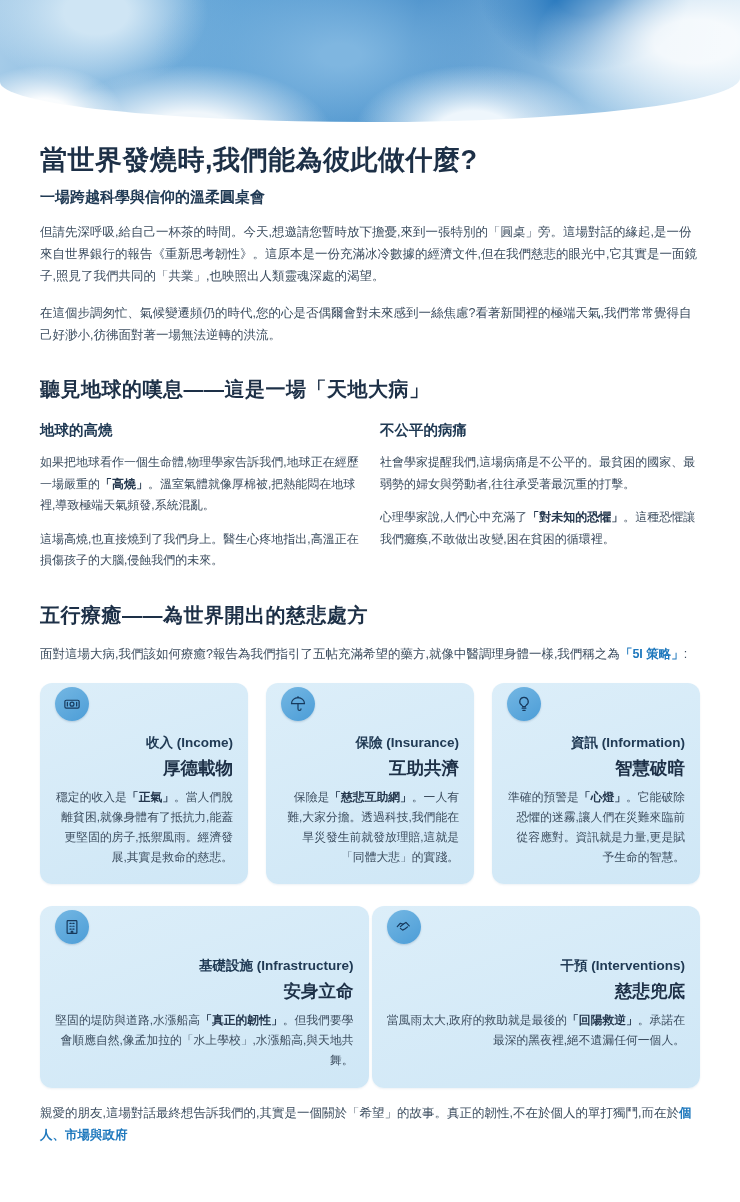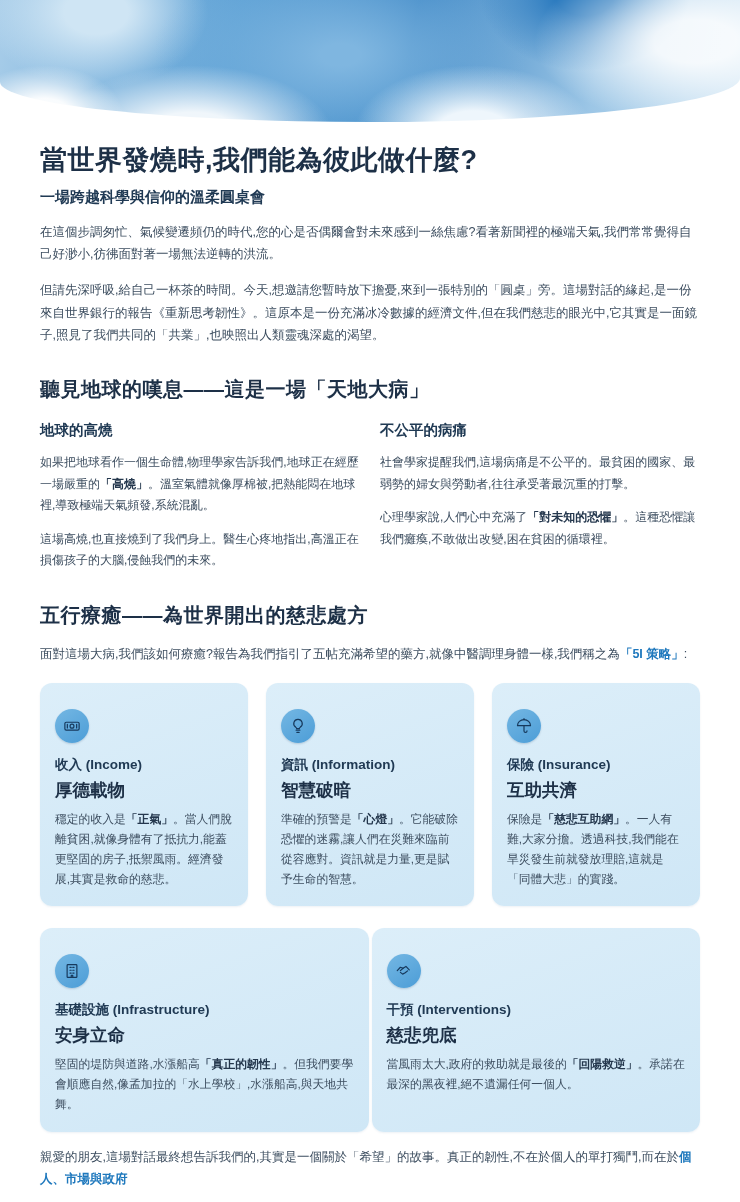--- a/index.html
+++ b/index.html
@@ -41,22 +41,23 @@
   
   .cols { display:grid; grid-template-columns:1fr 1fr; column-gap:20px; margin-top:18px; }
   .col h3 { font-size:14.5px; color:#203a54; margin-bottom:2px; }
   .col p { margin-top:12px; font-size:12px; line-height:1.8; }
 
   
   .cards3 { display:grid; grid-template-columns:repeat(3,1fr); gap:18px; margin-top:18px; }
   .cards2 { display:grid; grid-template-columns:repeat(2,1fr); gap:3px; margin-top:22px; }
   .card {
     background:linear-gradient(160deg,#dceef9 0%,#cfe7f6 100%);
-    border-radius:12px; padding:26px 15px 17px;
+    border-radius:12px; padding:4px 15px 17px;
     box-shadow:0 1px 2px rgba(30,80,130,.08);
+    text-align:right;
   }
   .icon-circle {
     width:34px; height:34px; border-radius:50%;
     background:linear-gradient(145deg,#74b7e3,#4c9dd7);
     display:flex; align-items:center; justify-content:center;
     box-shadow:0 1px 2px rgba(20,60,100,.2);
   }
   .card-title { margin-top:13px; font-size:13.5px; font-weight:bold; color:#203a54; }
   .card-sub { margin-top:4px; font-size:17.5px; font-weight:bold; color:#1d3047; }
   .card-body { margin-top:8px; font-size:11.8px; line-height:1.68; color:#3c4d5f; }
@@ -67,22 +68,22 @@
 <body>
 
 <div class="page">
 
   <div class="hero"></div>
 
   <div class="content">
 
     <h1 class="title">當世界發燒時,我們能為彼此做什麼?</h1>
     <div class="subtitle">一場跨越科學與信仰的溫柔圓桌會</div>
+    <p class="body">但請先深呼吸,給自己一杯茶的時間。今天,想邀請您暫時放下擔憂,來到一張特別的「圓桌」旁。這場對話的緣起,是一份來自世界銀行的報告《重新思考韌性》。這原本是一份充滿冰冷數據的經濟文件,但在我們慈悲的眼光中,它其實是一面鏡子,照見了我們共同的「共業」,也映照出人類靈魂深處的渴望。</p>
     <p class="body">在這個步調匆忙、氣候變遷頻仍的時代,您的心是否偶爾會對未來感到一絲焦慮?看著新聞裡的極端天氣,我們常常覺得自己好渺小,彷彿面對著一場無法逆轉的洪流。</p>
-    <p class="body">但請先深呼吸,給自己一杯茶的時間。今天,想邀請您暫時放下擔憂,來到一張特別的「圓桌」旁。這場對話的緣起,是一份來自世界銀行的報告《重新思考韌性》。這原本是一份充滿冰冷數據的經濟文件,但在我們慈悲的眼光中,它其實是一面鏡子,照見了我們共同的「共業」,也映照出人類靈魂深處的渴望。</p>
 
     <h2 class="section">聽見地球的嘆息——這是一場「天地大病」</h2>
 
     <div class="cols">
       <div class="col">
         <h3>地球的高燒</h3>
         <p><span>如果把地球看作一個生命體,物理學家告訴我們,地球正在經歷一場嚴重的</span><span class="b">「高燒」</span><span>。溫室氣體就像厚棉被,把熱能悶在地球裡,導致極端天氣頻發,系統混亂。</span></p>
         <p>這場高燒,也直接燒到了我們身上。醫生心疼地指出,高溫正在損傷孩子的大腦,侵蝕我們的未來。</p>
       </div>
       <div class="col">
@@ -106,41 +107,41 @@
             </svg>
         </div>
         <div class="card-title">收入 (Income)</div>
         <div class="card-sub">厚德載物</div>
         <div class="card-body"><span>穩定的收入是</span><span class="b">「正氣」</span><span>。當人們脫離貧困,就像身體有了抵抗力,能蓋更堅固的房子,抵禦風雨。經濟發展,其實是救命的慈悲。</span></div>
       </div>
 
       <div class="card">
         <div class="icon-circle">
           <svg class="line" width="18" height="18" viewBox="0 0 24 24" fill="none" stroke="#17395c" stroke-width="1.6" stroke-linecap="round" stroke-linejoin="round">
+              <path d="M12 3.5c4.8 0 8.7 3.6 8.7 8H3.3c0-4.4 3.9-8 8.7-8z"></path>
+              <path d="M12 11.5v7a2 2 0 0 0 4 0"></path>
+              <path d="M12 2.2v1.3"></path>
+            </svg>
+        </div>
+        <div class="card-title">保險 (Insurance)</div>
+        <div class="card-sub">互助共濟</div>
+        <div class="card-body"><span>保險是</span><span class="b">「慈悲互助網」</span><span>。一人有難,大家分擔。透過科技,我們能在旱災發生前就發放理賠,這就是「同體大悲」的實踐。</span></div>
+      </div>
+
+      <div class="card">
+        <div class="icon-circle">
+          <svg class="line" width="18" height="18" viewBox="0 0 24 24" fill="none" stroke="#17395c" stroke-width="1.6" stroke-linecap="round" stroke-linejoin="round">
               <path d="M9.5 17.5h5"></path>
               <path d="M10.5 20.5h3"></path>
               <path d="M12 3.2a5.6 5.6 0 0 0-3.1 10.3c.8.55 1.3 1.2 1.3 2h3.6c0-.8.5-1.45 1.3-2A5.6 5.6 0 0 0 12 3.2z"></path>
             </svg>
         </div>
         <div class="card-title">資訊 (Information)</div>
         <div class="card-sub">智慧破暗</div>
         <div class="card-body"><span>準確的預警是</span><span class="b">「心燈」</span><span>。它能破除恐懼的迷霧,讓人們在災難來臨前從容應對。資訊就是力量,更是賦予生命的智慧。</span></div>
-      </div>
-
-      <div class="card">
-        <div class="icon-circle">
-          <svg class="line" width="18" height="18" viewBox="0 0 24 24" fill="none" stroke="#17395c" stroke-width="1.6" stroke-linecap="round" stroke-linejoin="round">
-              <path d="M12 3.5c4.8 0 8.7 3.6 8.7 8H3.3c0-4.4 3.9-8 8.7-8z"></path>
-              <path d="M12 11.5v7a2 2 0 0 0 4 0"></path>
-              <path d="M12 2.2v1.3"></path>
-            </svg>
-        </div>
-        <div class="card-title">保險 (Insurance)</div>
-        <div class="card-sub">互助共濟</div>
-        <div class="card-body"><span>保險是</span><span class="b">「慈悲互助網」</span><span>。一人有難,大家分擔。透過科技,我們能在旱災發生前就發放理賠,這就是「同體大悲」的實踐。</span></div>
       </div>
     </div>
 
     <div class="cards2">
 
       <div class="card">
         <div class="icon-circle">
           <svg class="line" width="18" height="18" viewBox="0 0 24 24" fill="none" stroke="#17395c" stroke-width="1.6" stroke-linecap="round" stroke-linejoin="round">
               <rect x="5.5" y="3.5" width="13" height="17" rx="1"></rect>
               <path d="M9.3 7.2h1.6M13.1 7.2h1.6M9.3 11h1.6M13.1 11h1.6M9.3 14.8h1.6M13.1 14.8h1.6"></path>

